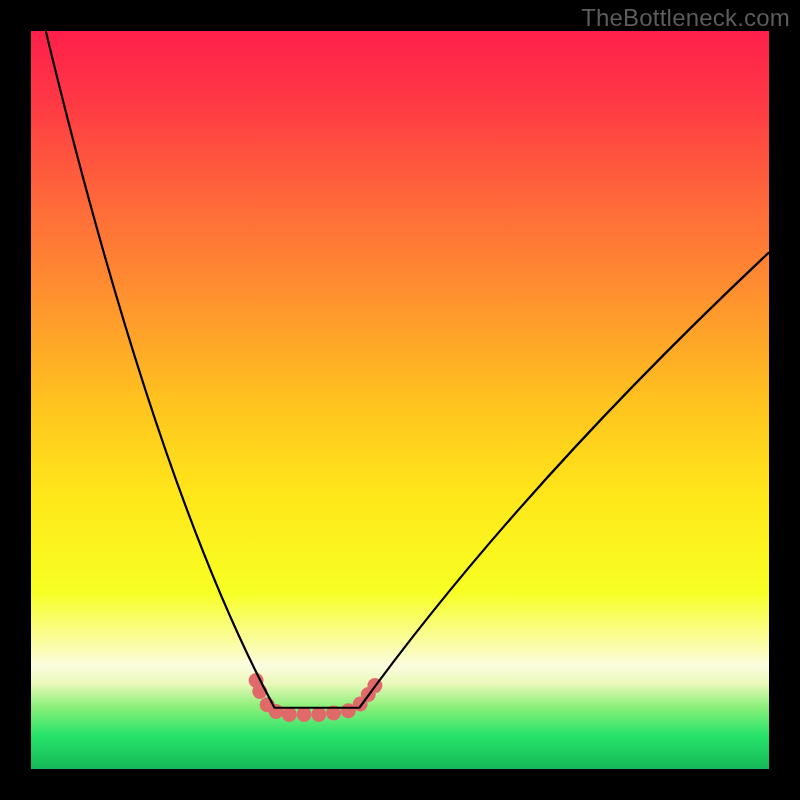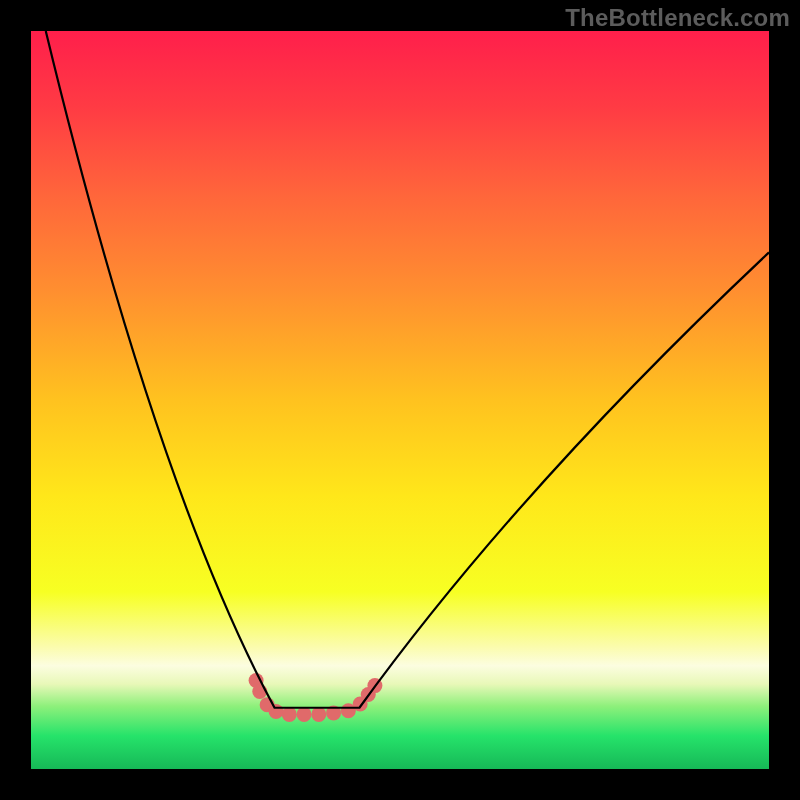--- a/index.html
+++ b/index.html
@@ -26,21 +26,21 @@
     width: 738px;
     height: 738px;
     overflow: hidden;
   }
   .watermark {
     position: absolute;
     top: 4px;
     right: 10px;
     color: #5c5c5c;
     font-size: 24px;
-    font-weight: 700;
+    font-weight: 400;
     letter-spacing: 0.2px;
     user-select: none;
   }
   svg {
     display: block;
   }
 </style>
 </head>
 <body>
 

